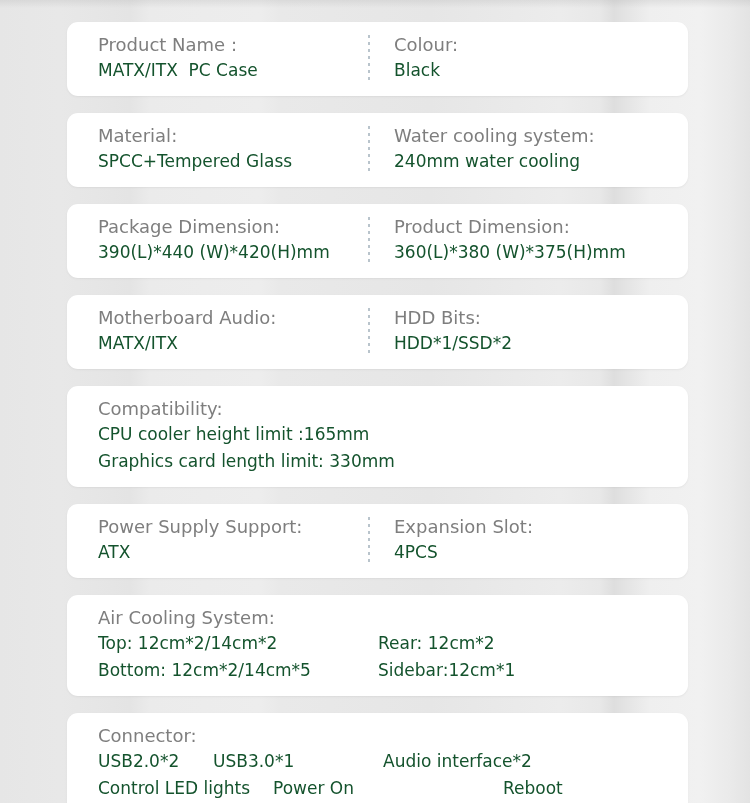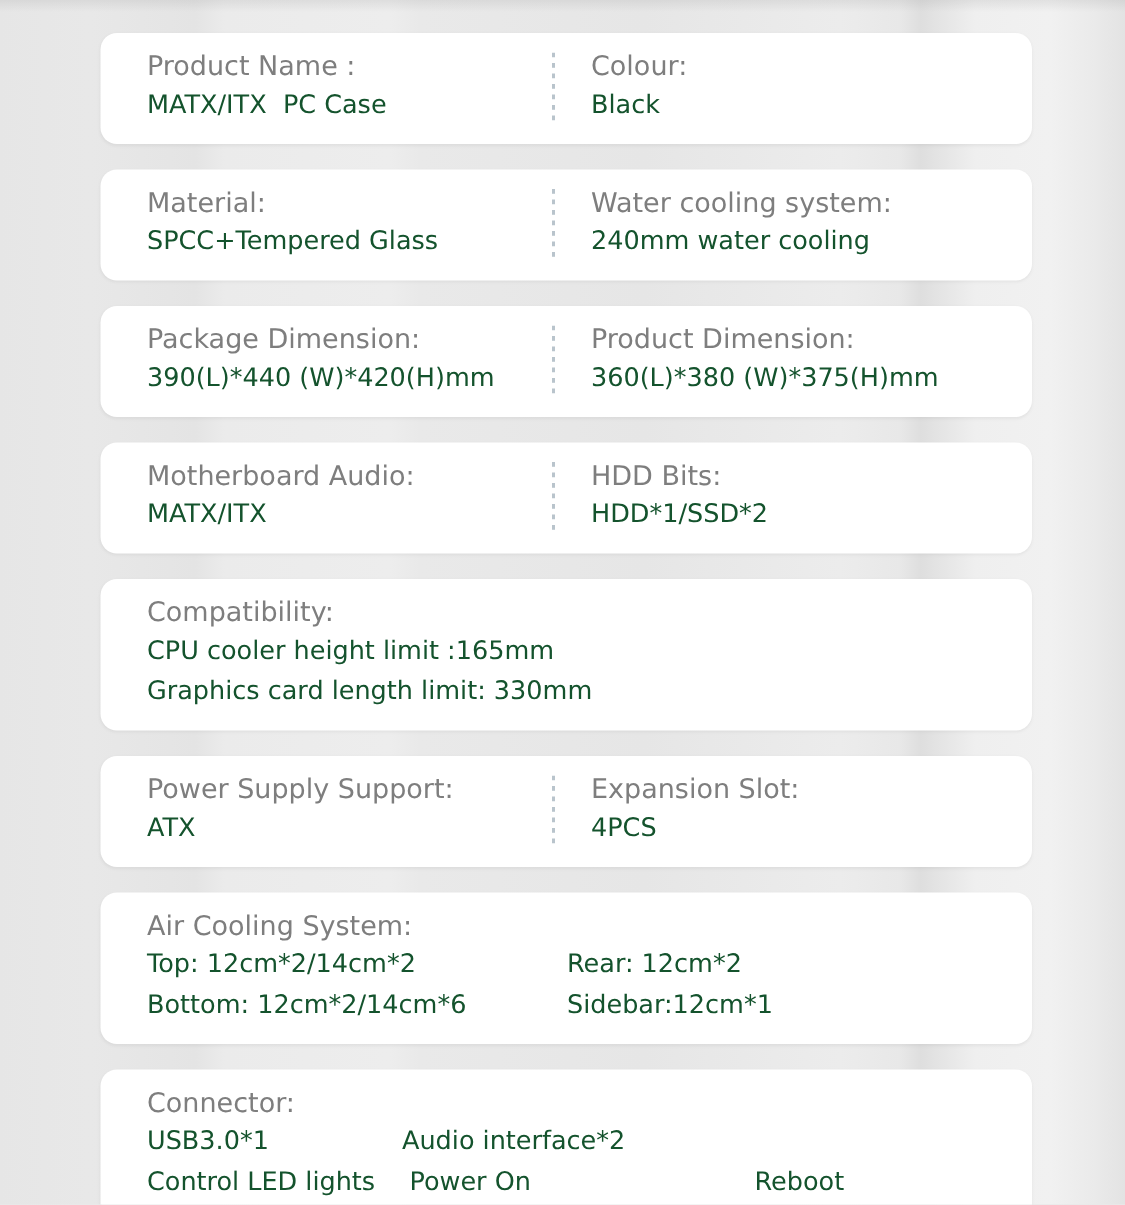--- a/index.html
+++ b/index.html
@@ -201,30 +201,31 @@
     </div>
 
     <div class="card">
       <div class="col full">
         <div class="label">Air Cooling System:</div>
         <div class="grid2">
           <div class="value g-left">Top: 12cm*2/14cm*2</div>
           <div class="value g-right">Rear: 12cm*2</div>
         </div>
         <div class="grid2">
-          <div class="value g-left">Bottom: 12cm*2/14cm*6</div>
+          <div class="value g-left">Bottom: 12cm*2/14cm*5</div>
           <div class="value g-right">Sidebar:12cm*1</div>
         </div>
       </div>
     </div>
 
     <div class="card">
       <div class="col full">
         <div class="label">Connector:</div>
         <div class="conn-line">
+          <div class="value conn-a">USB2.0*2</div>
           <div class="value conn-b">USB3.0*1</div>
           <div class="value conn-c">Audio interface*2</div>
         </div>
         <div class="conn-line conn-line2">
           <div class="value conn-a">Control LED lights</div>
           <div class="value conn-c">Power On</div>
           <div class="value conn-b">Reboot</div>
         </div>
       </div>
     </div>

